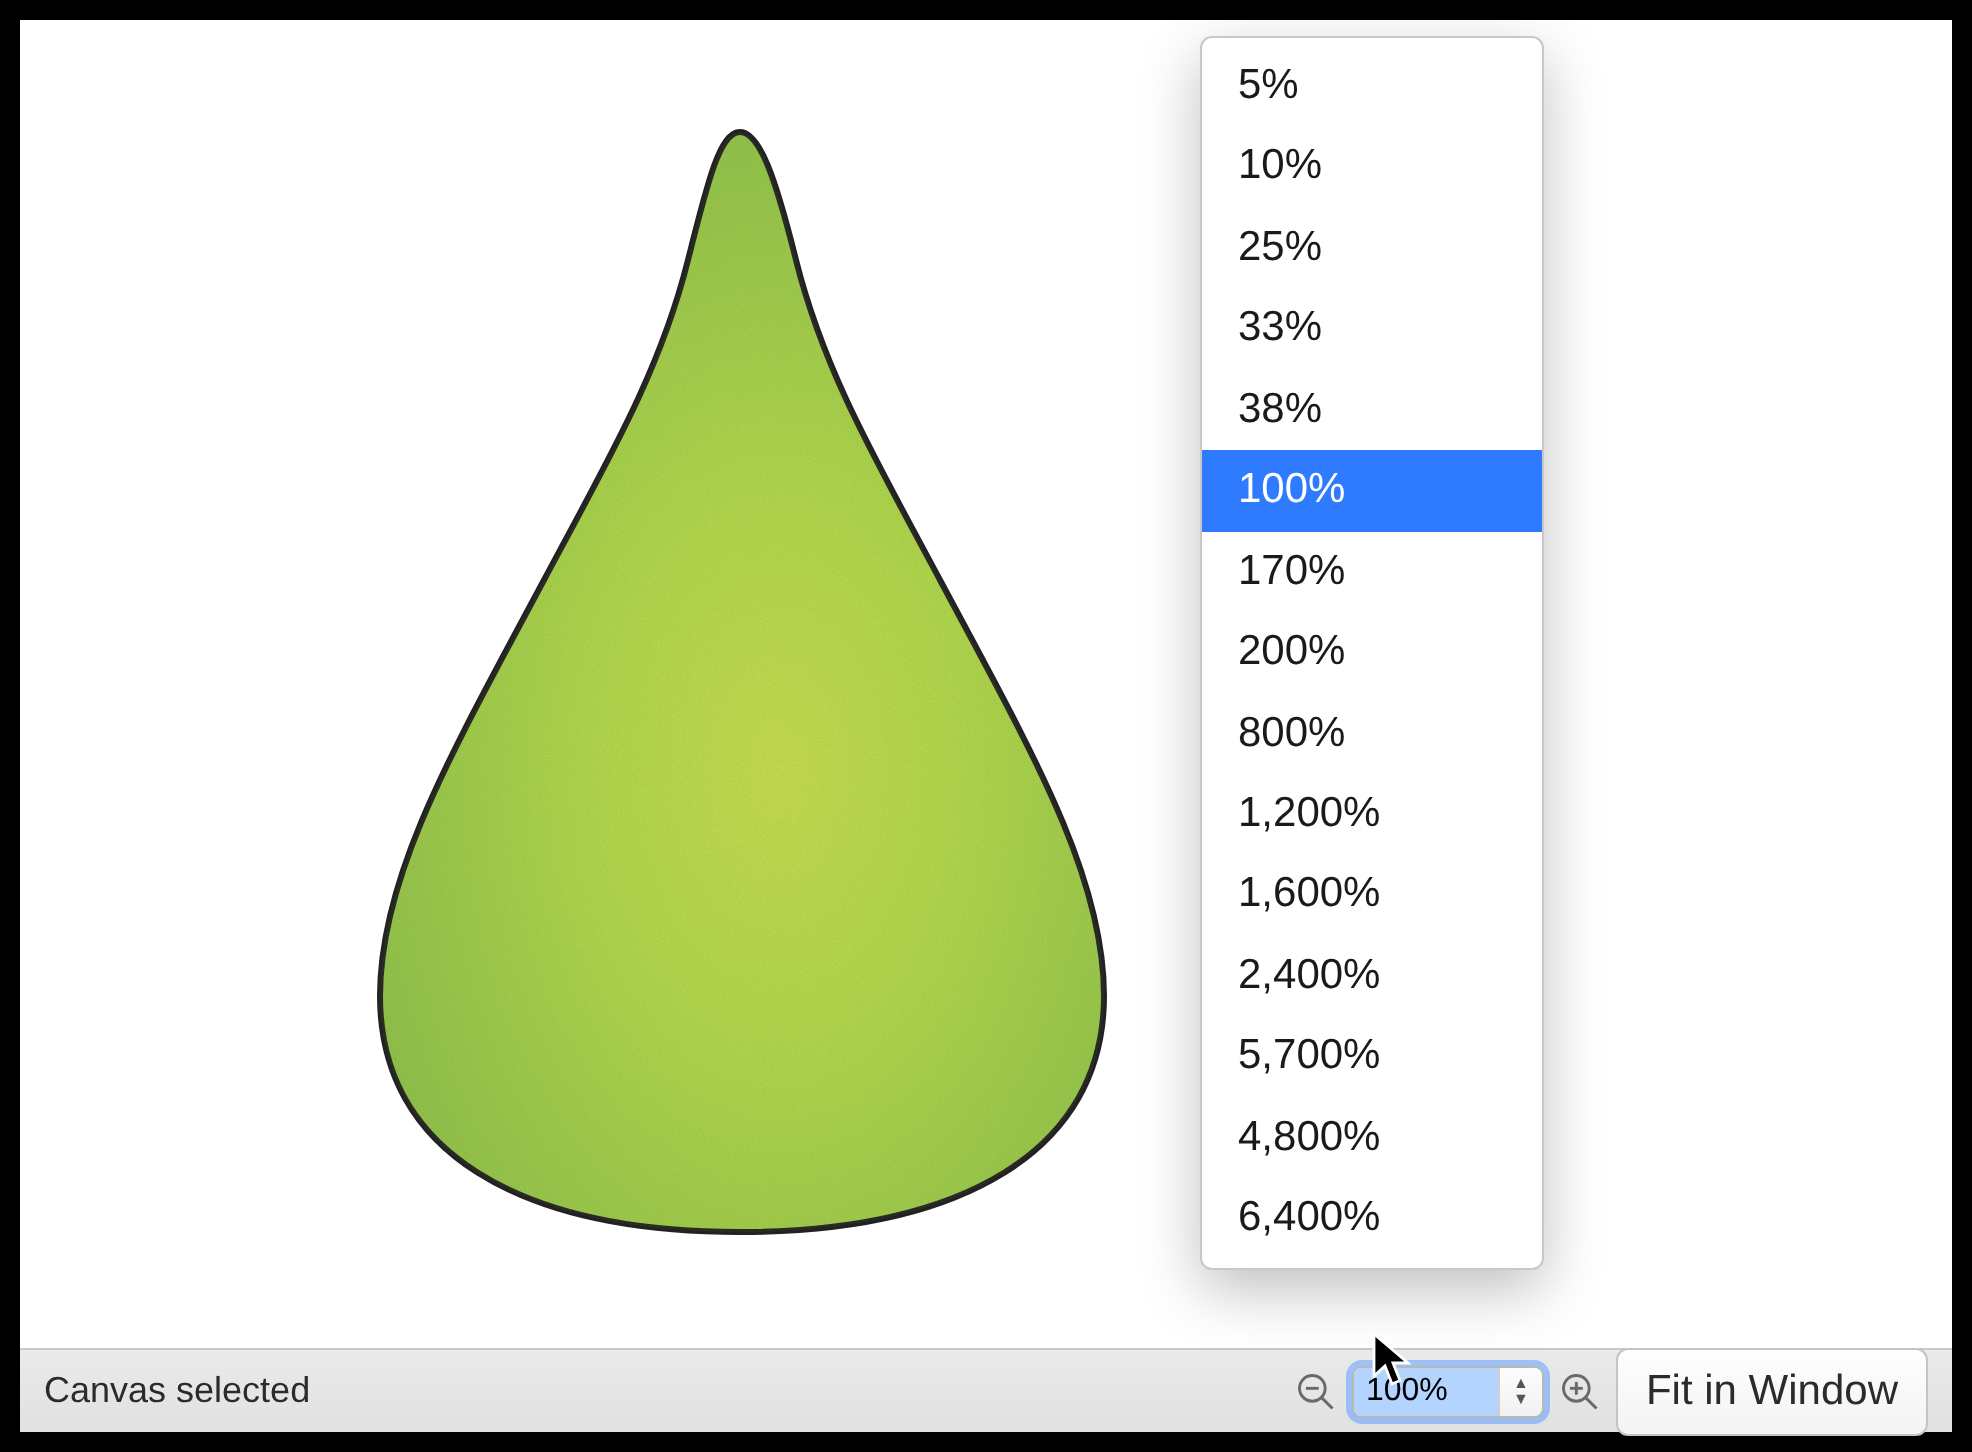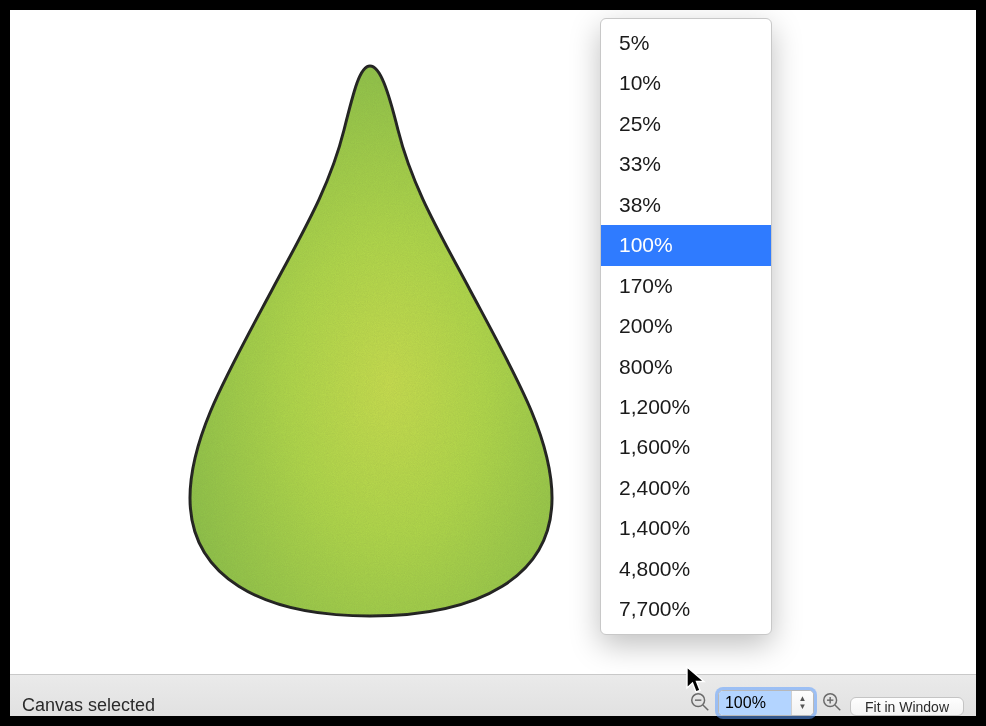--- a/index.html
+++ b/index.html
@@ -34,21 +34,21 @@
     left: 170px;
     top: 50px;
     width: 380px;
     height: 560px;
   }
   .statusbar {
     height: 42px;
     background: linear-gradient(#eaeaea, #e1e1e1);
     border-top: 1px solid #c9c9c9;
     display: flex;
-    align-items: flex-end;
+    align-items: center;
     padding: 0 12px;
     gap: 4px;
     font-size: 18px;
     color: #2b2b2b;
   }
   .status-text { flex: 1; }
   .icon-btn {
     width: 28px;
     height: 28px;
     display: flex;
@@ -85,26 +85,26 @@
     align-items: center;
     justify-content: center;
     position: relative;
   }
   .stepper-arrow {
     font-size: 8px;
     line-height: 8px;
     color: #555;
   }
   .fit-btn {
-    height: 19px;
+    height: 44px;
     padding: 0 14px;
     border: 1px solid #c4c4c4;
     border-radius: 6px;
     background: linear-gradient(#fefefe,#f3f3f3);
-    font-size: 14px;
+    font-size: 21px;
     color: #2b2b2b;
     display: flex;
     align-items: center;
     font-family: inherit;
   }
   .zoom-menu {
     position: absolute;
     left: 600px;
     top: 18px;
     width: 172px;
@@ -213,20 +213,20 @@
     <div class="zoom-menu-item">25%</div>
     <div class="zoom-menu-item">33%</div>
     <div class="zoom-menu-item">38%</div>
     <div class="zoom-menu-item selected">100%</div>
     <div class="zoom-menu-item">170%</div>
     <div class="zoom-menu-item">200%</div>
     <div class="zoom-menu-item">800%</div>
     <div class="zoom-menu-item">1,200%</div>
     <div class="zoom-menu-item">1,600%</div>
     <div class="zoom-menu-item">2,400%</div>
-    <div class="zoom-menu-item">1,400%</div>
+    <div class="zoom-menu-item">5,700%</div>
     <div class="zoom-menu-item">4,800%</div>
-    <div class="zoom-menu-item">7,700%</div>
+    <div class="zoom-menu-item">6,400%</div>
   </div>
 
 <svg class="cursor" width="22" height="28" viewBox="0 0 22 28">
   <path d="M1 1 L1 22 L6.5 17 L10 26 L14 24.3 L10.5 15.5 L18 15.5 Z" fill="#000" stroke="#fff" stroke-width="1.4"></path>
 </svg>
 
 </body></html>

